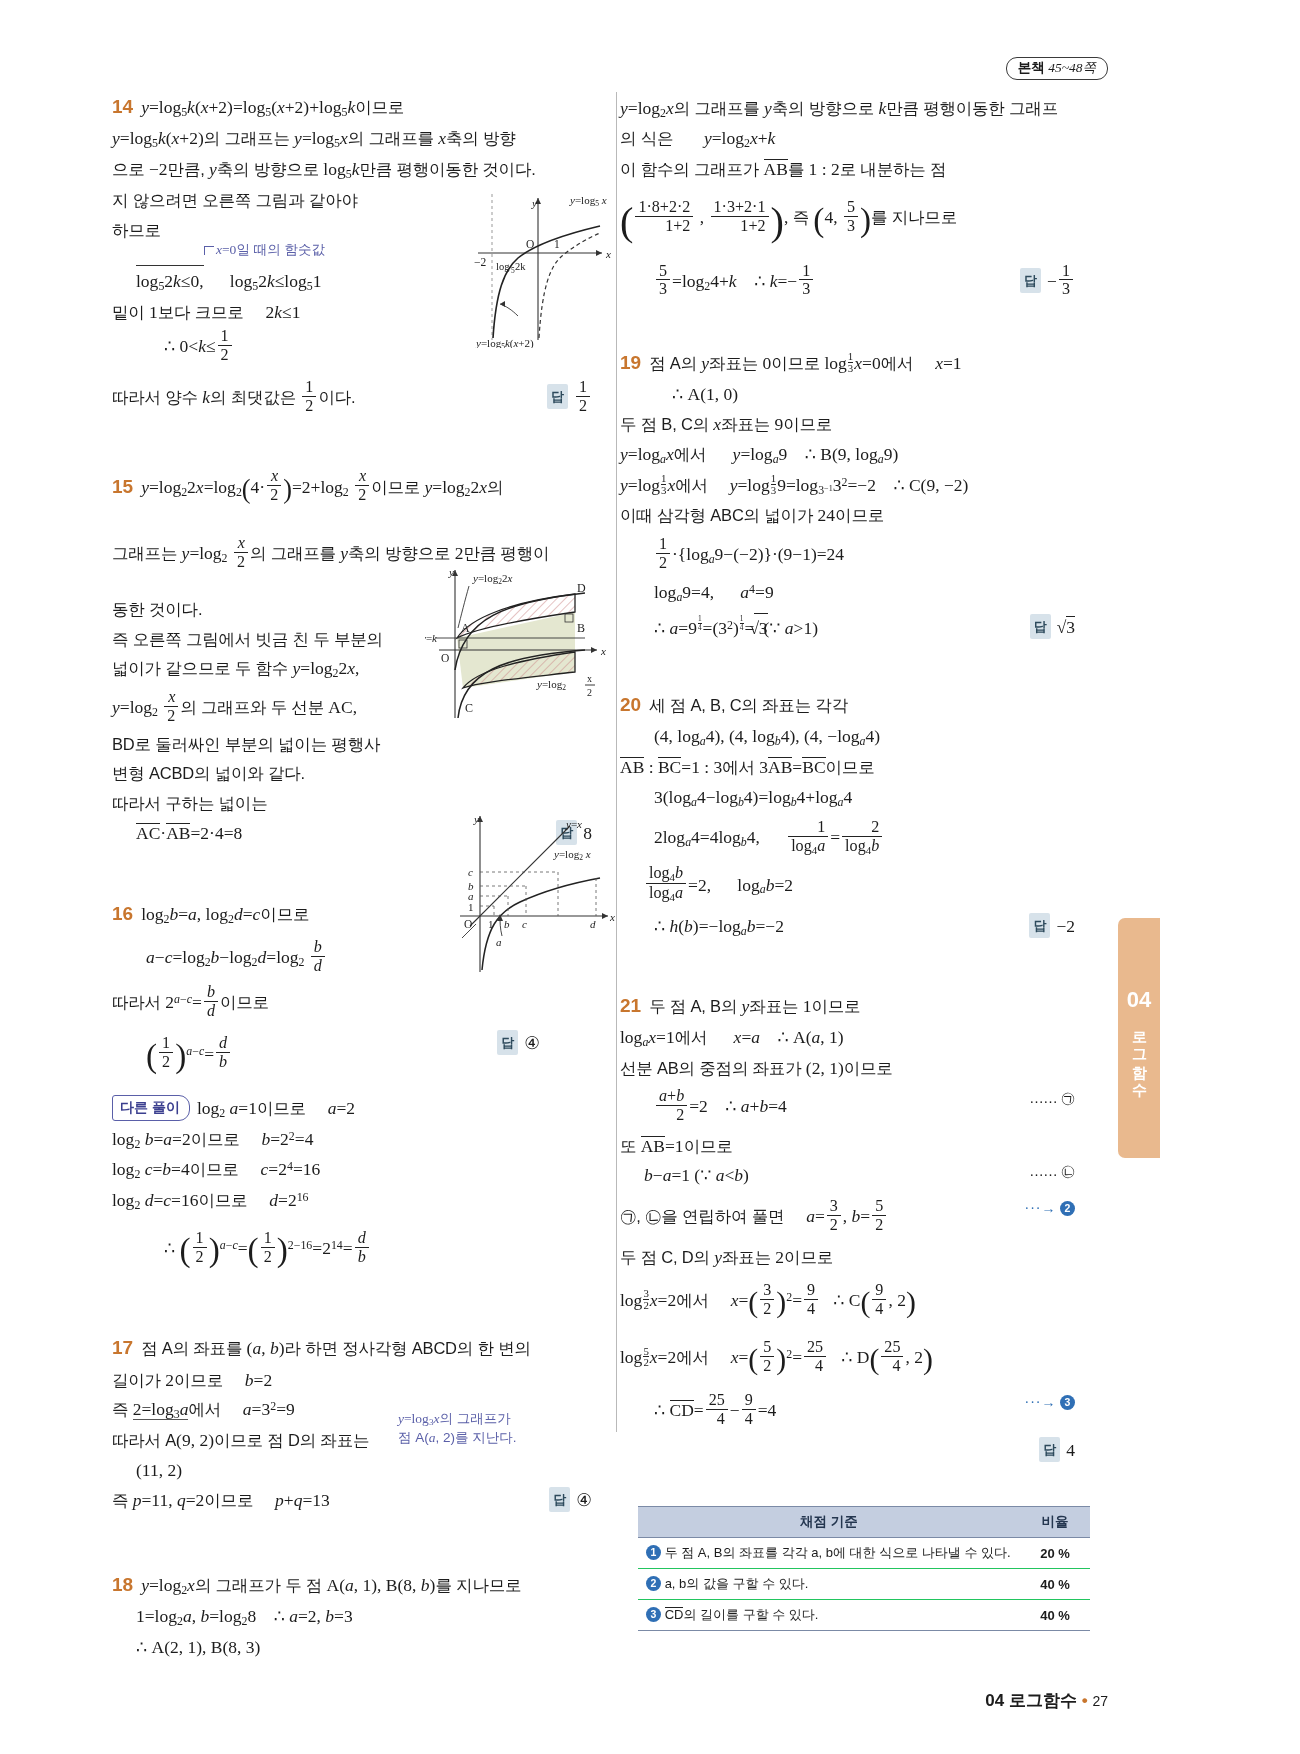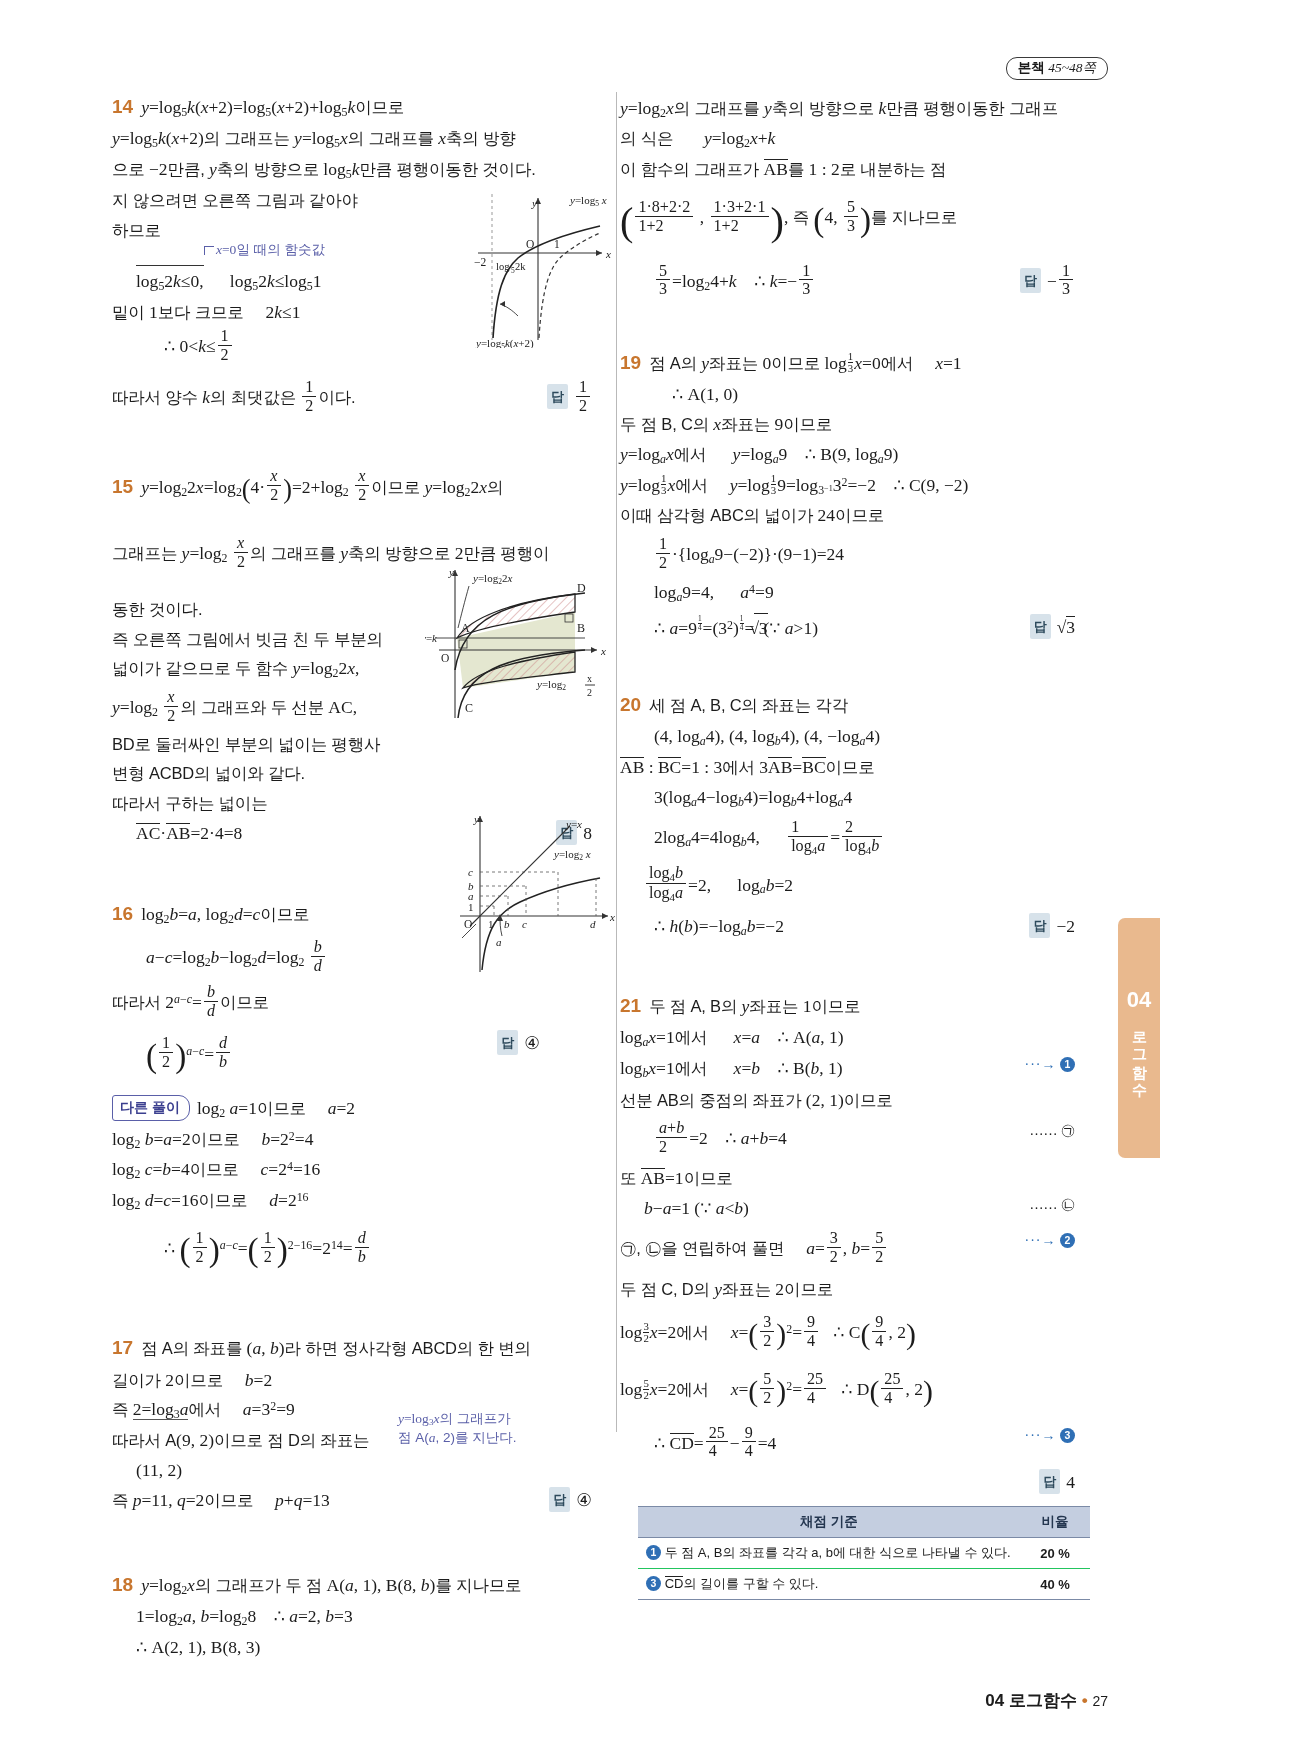--- a/index.html
+++ b/index.html
@@ -52,21 +52,21 @@
 
   
   .m { font-family: "Liberation Serif", serif; }
   .it { font-style: italic; }
   .kr { font-family: "Liberation Sans", sans-serif; font-size: 16.5px; letter-spacing:-0.2px;}
   sub { font-size: 0.68em; vertical-align: -0.25em; }
   sup { font-size: 0.68em; vertical-align: 0.42em; }
   .ovl { border-top: 1.3px solid #222; padding-top:0px; display:inline-block; line-height:1.05;}
 
   
-  .frac { display: inline-block; vertical-align: -0.48em; text-align: left; font-size: 0.92em; margin: 0 2px; }
+  .frac { display: inline-block; vertical-align: -0.48em; text-align: right; font-size: 0.92em; margin: 0 2px; }
   .frac .num { display: block; padding: 0 3px; line-height: 1.05; }
   .frac .den { display: block; border-top: 1.2px solid #222; padding: 0 3px; line-height: 1.12; }
   .sfrac { display:inline-block; vertical-align:-0.30em; font-size:0.62em; text-align:center; margin:0 1px;}
   .sfrac .num{display:block;line-height:1;}
   .sfrac .den{display:block;border-top:1px solid #222;line-height:1.05;}
 
   
   .ans { float: right; white-space: nowrap; }
   .ans-badge {
     display: inline-block; background: #d7e2ea; color: #2d4a5c;
@@ -308,22 +308,20 @@
       </div>
       <div class="clear"></div>
     </div>
 
     <div class="gapbig"></div>
     <div style="height:16px"></div>
 
     <div class="prob">
       <span class="pnum">21</span><span class="m"><span class="kr">두 점 A, B의 </span><span class="it">y</span><span class="kr">좌표는 </span>1<span class="kr">이므로</span></span>
       <div class="line">log<sub><span class="it">a</span></sub><span class="it">x</span>=1<span class="kr">에서</span>&nbsp;&nbsp;&nbsp;&nbsp;&nbsp;&nbsp;<span class="it">x</span>=<span class="it">a</span>&nbsp;&nbsp;&nbsp;&nbsp;∴&nbsp;A(<span class="it">a</span>, 1)</div>
-      <div class="line">log<sub><span class="it">b</span></sub><span class="it">x</span>=1<span class="kr">에서</span>&nbsp;&nbsp;&nbsp;&nbsp;&nbsp;&nbsp;<span class="it">x</span>=<span class="it">b</span>&nbsp;&nbsp;&nbsp;&nbsp;∴&nbsp;B(<span class="it">b</span>, 1)
-        <span class="stepmark"><span class="dots">···→</span> <span class="cnum">1</span></span></div>
       <div class="clear"></div>
       <div class="line"><span class="kr">선분 AB의 중점의 좌표가 </span>(2, 1)<span class="kr">이므로</span></div>
       <div class="line ind1" style="margin-top:6px;">
         <span class="frac"><span class="num"><span class="it">a</span>+<span class="it">b</span></span><span class="den">2</span></span>=2&nbsp;&nbsp;&nbsp;&nbsp;∴&nbsp;<span class="it">a</span>+<span class="it">b</span>=4
         <span class="stepmark" style="color:#1c1c1c;">…… ㉠</span>
       </div>
       <div class="clear"></div>
       <div class="line" style="margin-top:6px;"><span class="kr">또 </span><span class="ovl">AB</span>=1<span class="kr">이므로</span></div>
       <div class="line ind3">
         <span class="it">b</span>−<span class="it">a</span>=1 (∵&nbsp;<span class="it">a</span>&lt;<span class="it">b</span>)
@@ -470,20 +468,24 @@
         <th>채점 기준</th>
         <th class="th-ratio">비율</th>
       </tr>
     </thead>
     <tbody>
       <tr>
         <td class="crit"><span class="cnum">1</span> <span>두 점 A, B의 좌표를 각각 a, b에 대한 식으로 나타낼 수 있다.</span></td>
         <td class="ratio">20 %</td>
       </tr>
       <tr>
+        <td class="crit"><span class="cnum">2</span> <span>a, b의 값을 구할 수 있다.</span></td>
+        <td class="ratio">40 %</td>
+      </tr>
+      <tr>
         <td class="crit"><span class="cnum">3</span> <span class="ovl" style="border-top:1.2px solid #222;">CD</span><span>의 길이를 구할 수 있다.</span></td>
         <td class="ratio">40 %</td>
       </tr>
     </tbody>
   </table>
 
   <div class="footer">
     <span class="fnum">04 로그함수</span>
     <span class="fdot">•</span>
     <span class="fpage">27</span>

